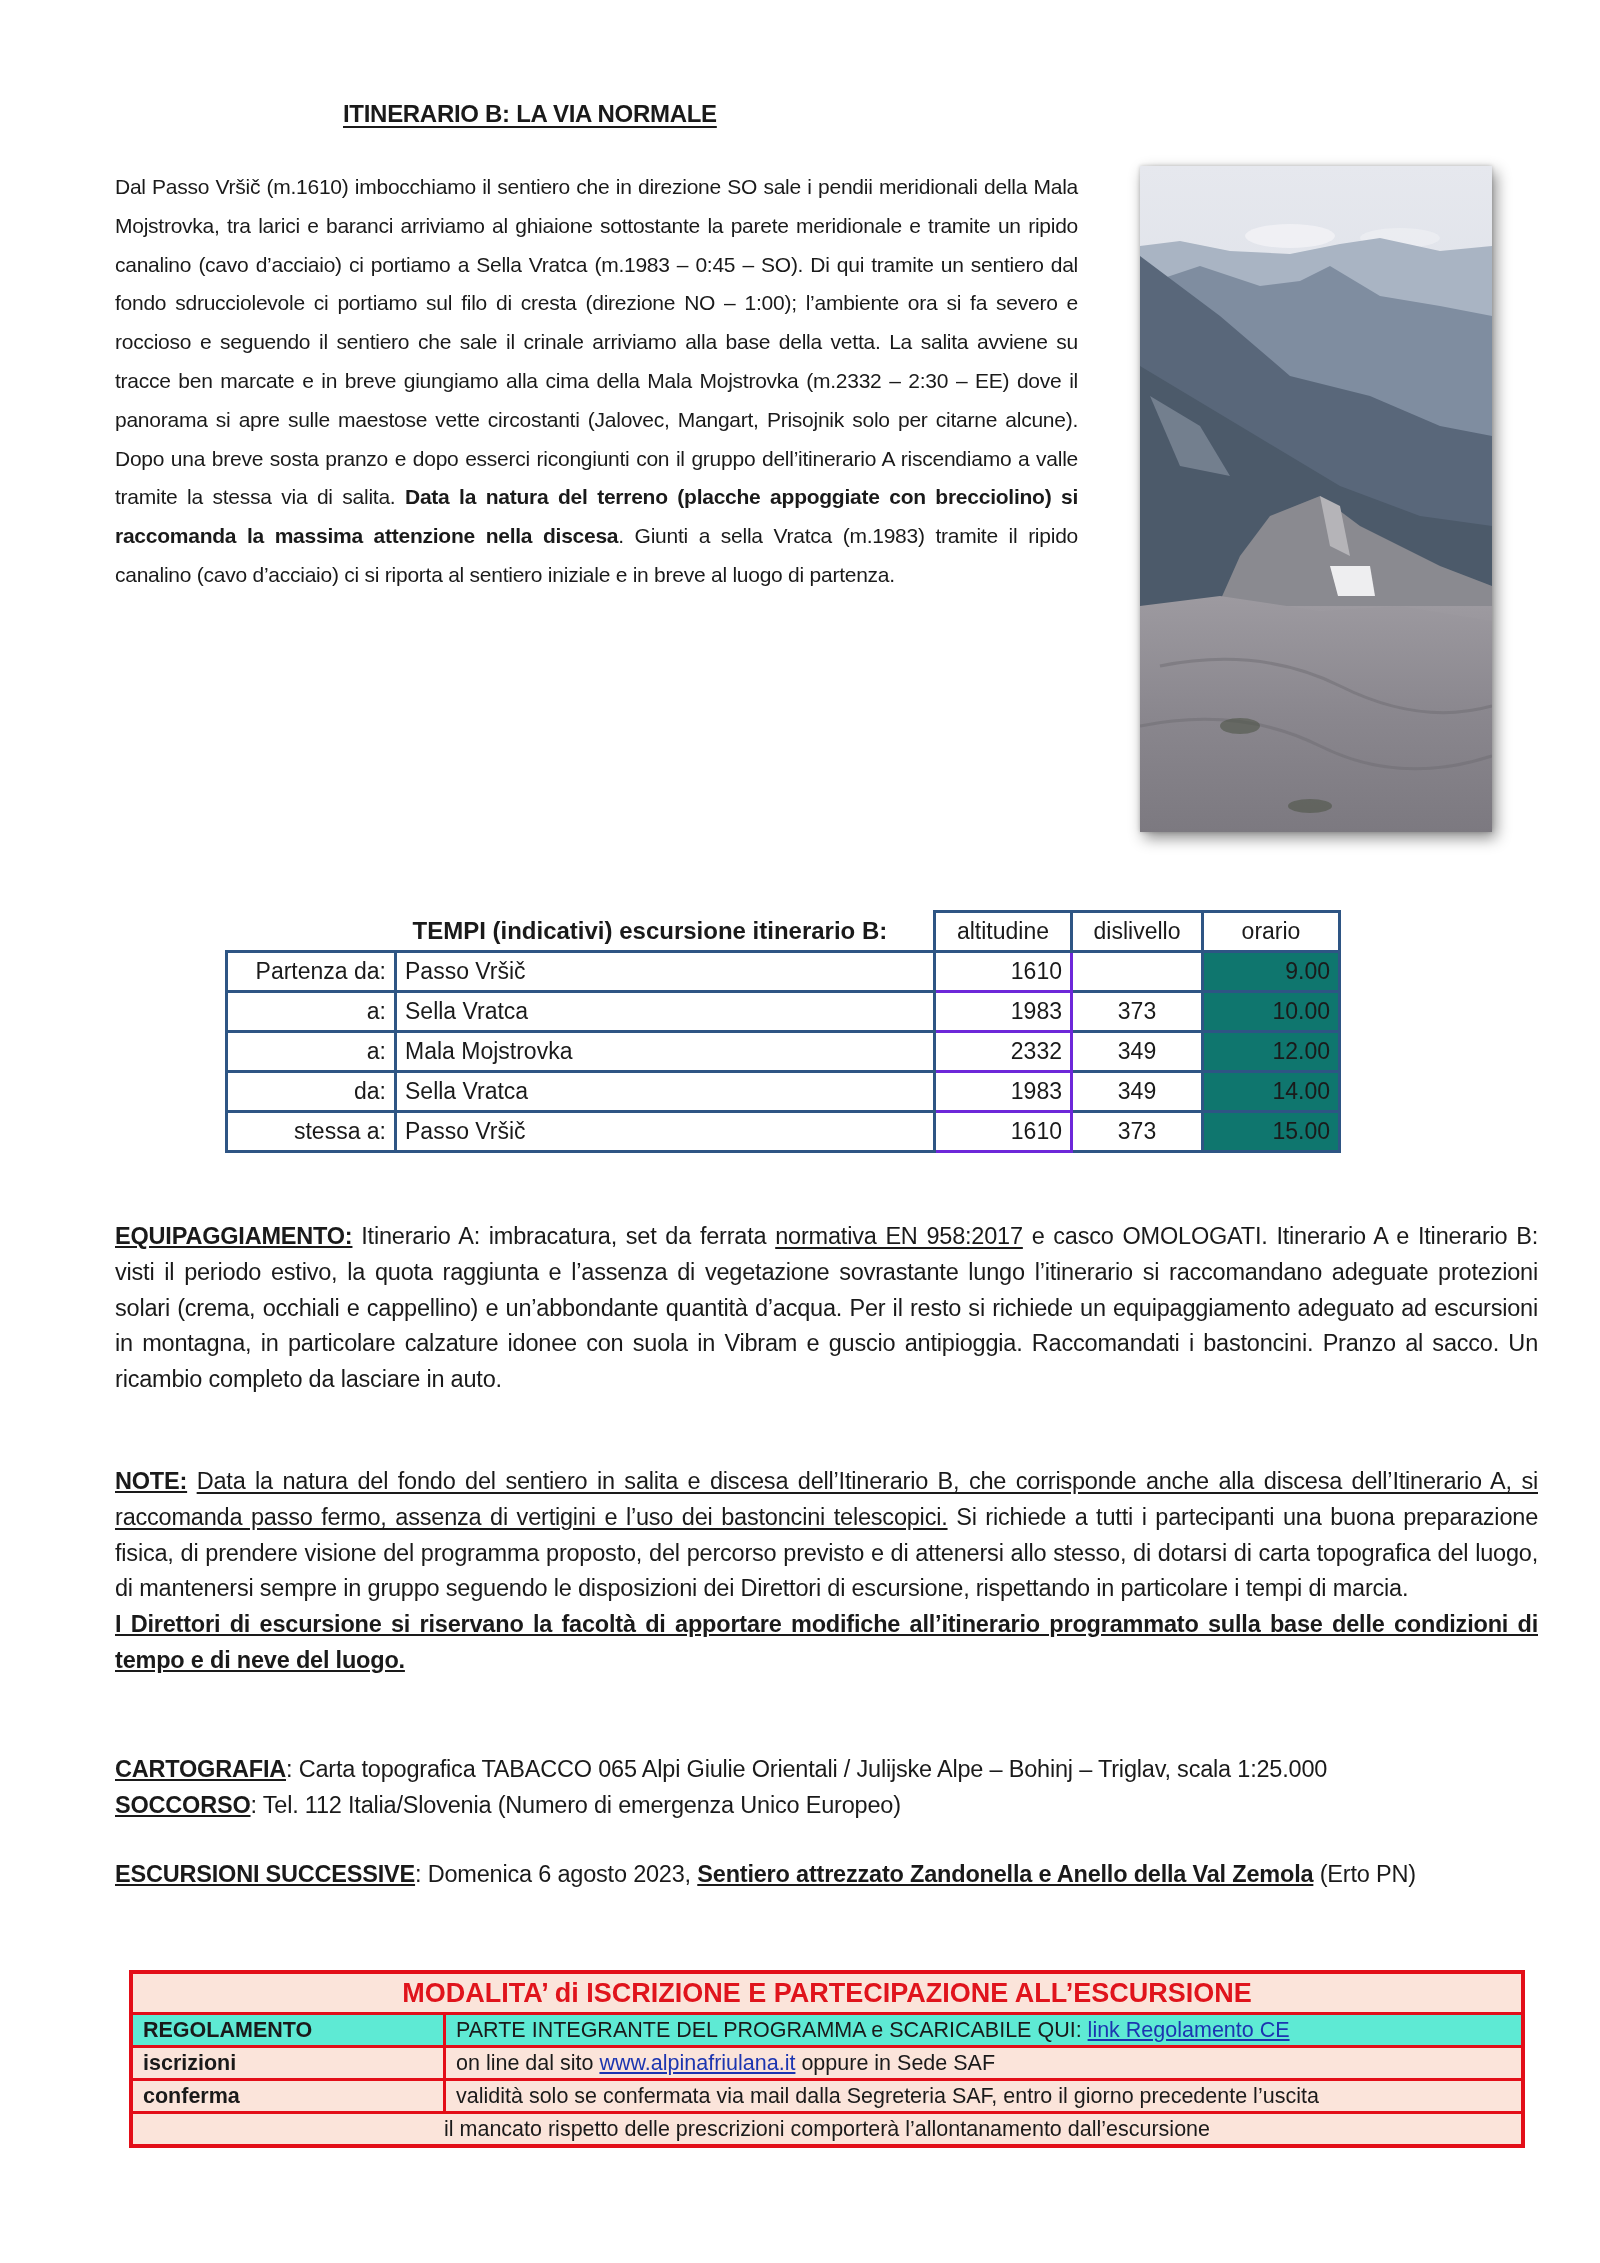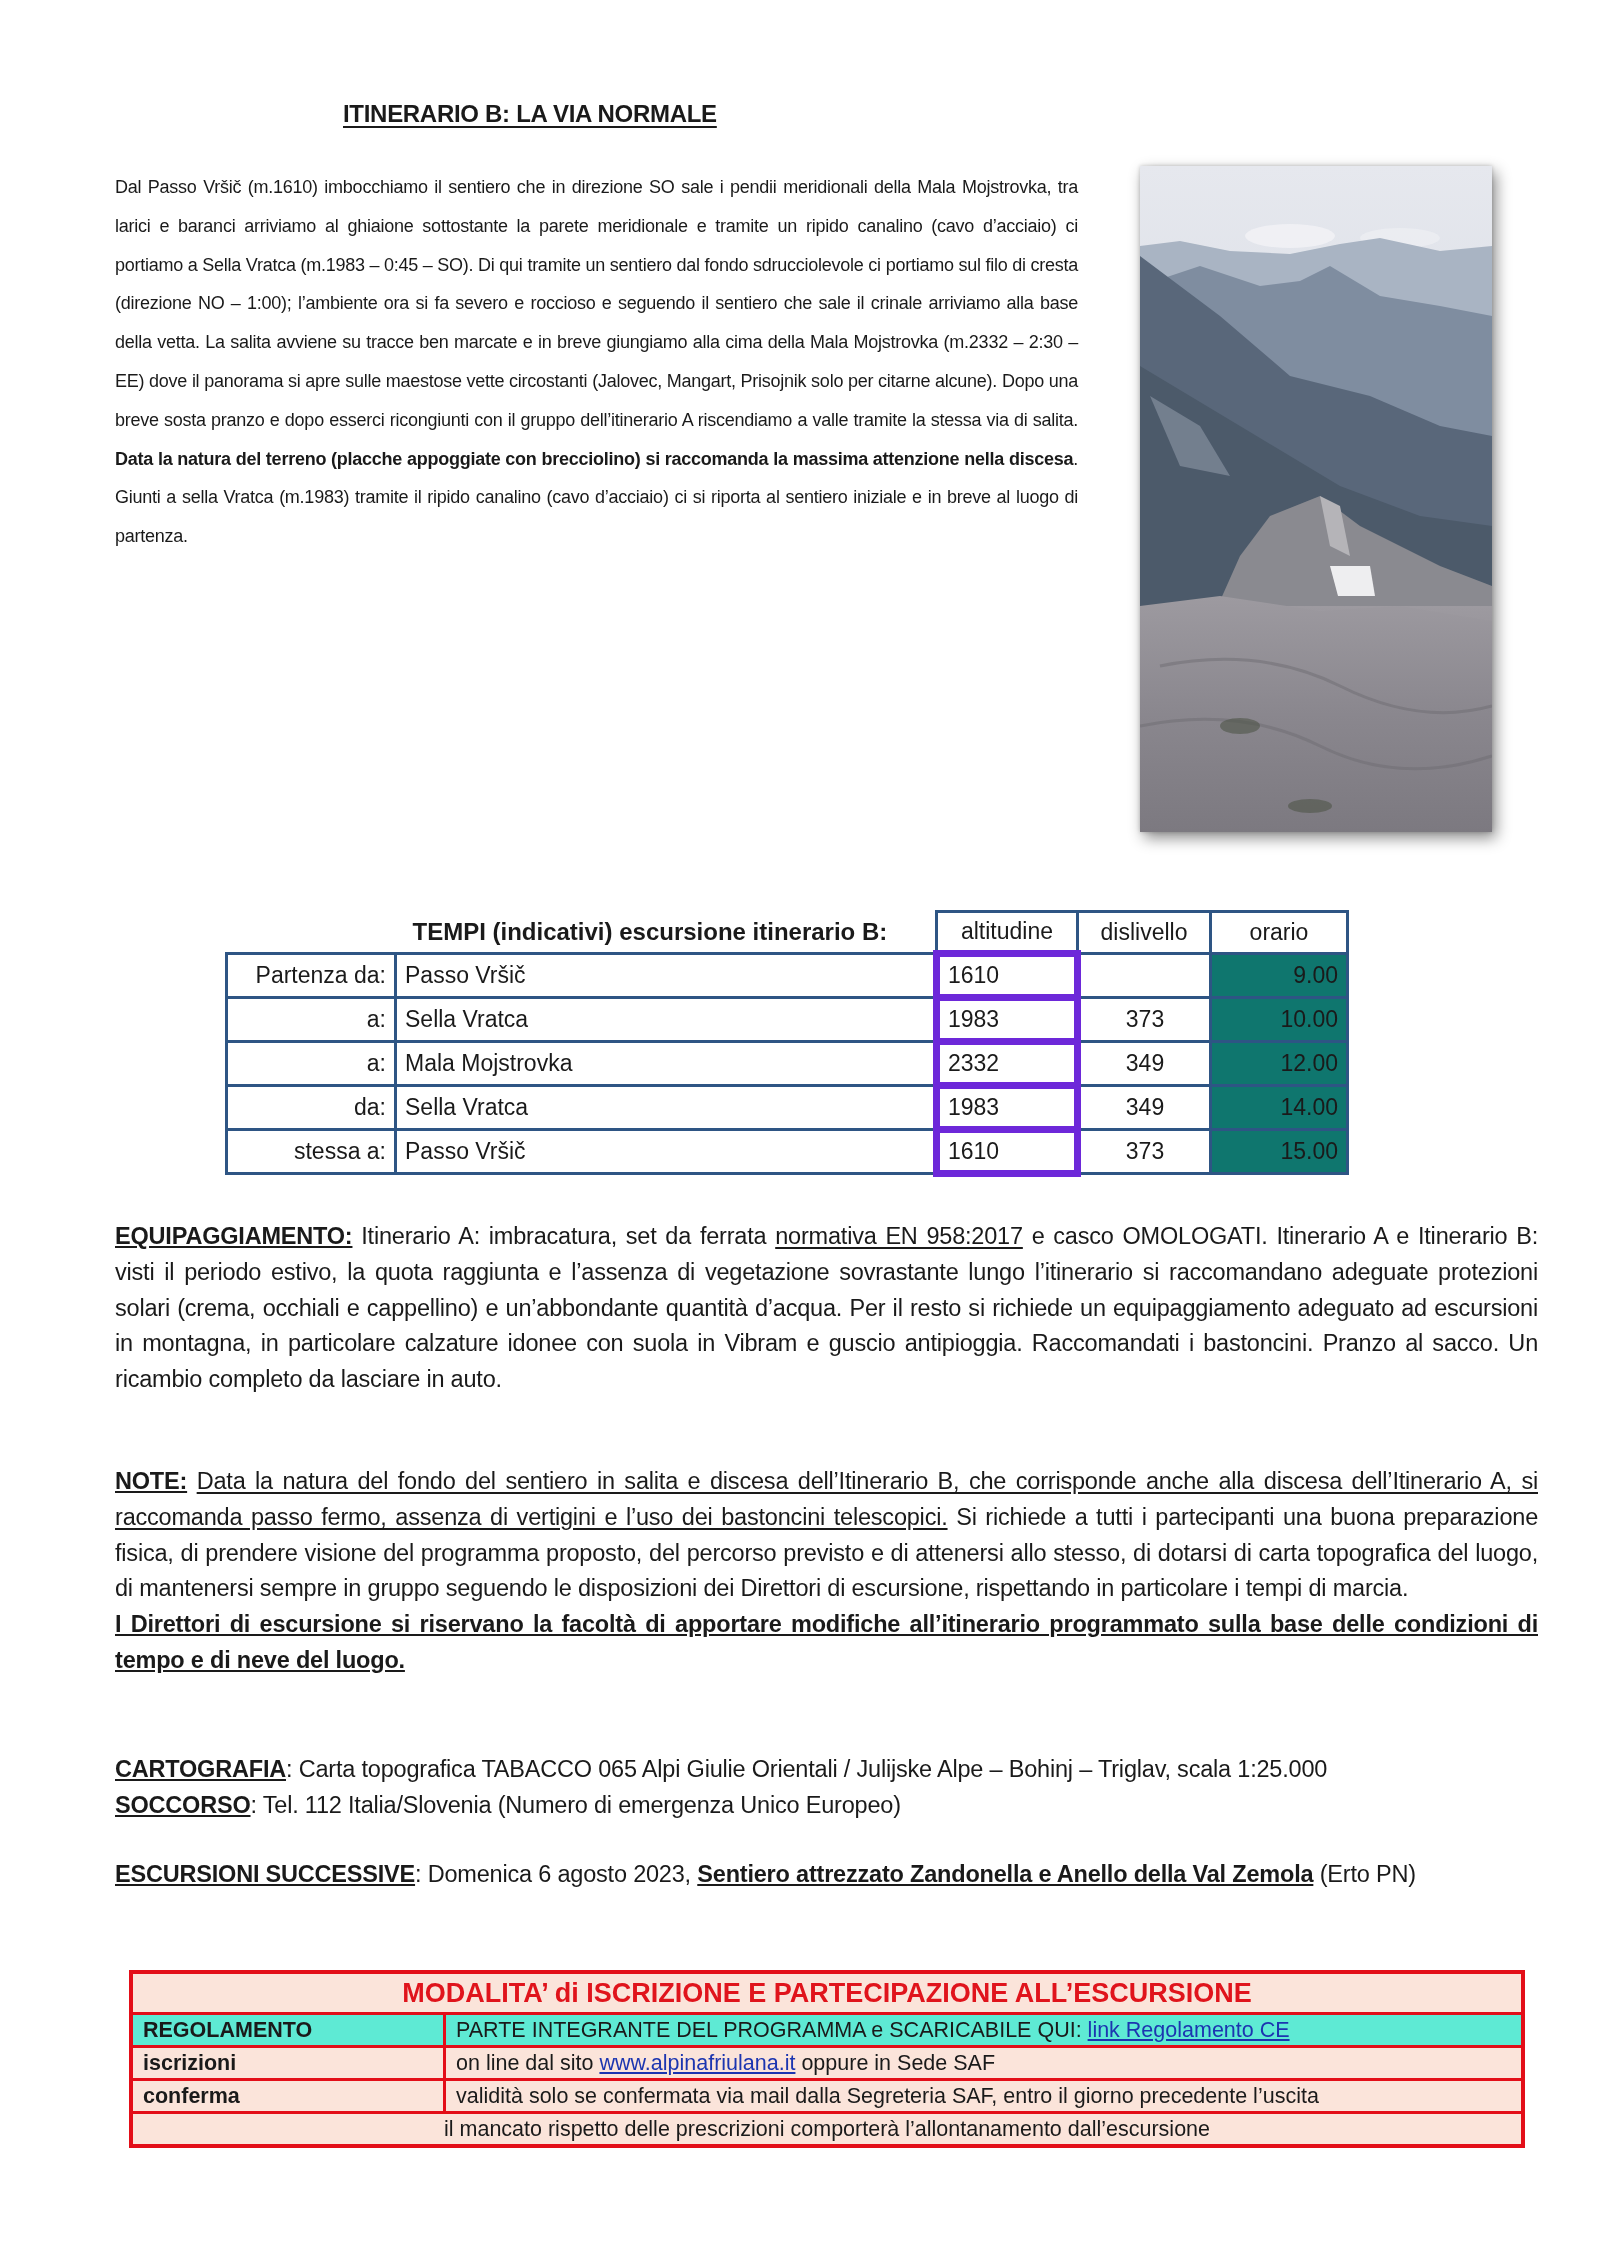--- a/index.html
+++ b/index.html
@@ -4,37 +4,37 @@
 <style>
   html, body { margin: 0; padding: 0; background: #ffffff; }
   body { width: 1600px; height: 2263px; position: relative; overflow: hidden;
          font-family: "Liberation Sans", sans-serif; color: #1a1a1a; }
   .page { position: absolute; left: 0; top: 0; width: 1600px; height: 2263px; }
 
   .title { position: absolute; left: 343px; top: 100px; font-size: 24px; font-weight: bold;
            text-decoration: underline; text-decoration-thickness: 2px; text-underline-offset: 4px;
            letter-spacing: -0.3px; }
 
-  .intro { position: absolute; left: 115px; top: 168px; width: 963px; font-size: 18px;
+  .intro { position: absolute; left: 115px; top: 168px; width: 963px; font-size: 21px;
            line-height: 38.8px; text-align: justify; letter-spacing: -0.25px; }
   .intro b { font-weight: bold; }
 
   .photo-wrap { position: absolute; left: 1140px; top: 166px; width: 352px; height: 666px;
                 box-shadow: 4px 6px 14px rgba(0,0,0,0.45), 0 0 4px rgba(0,0,0,0.2); overflow: hidden; }
   .photo-wrap svg { display: block; width: 100%; height: 100%; }
 
   table.times { position: absolute; left: 225px; top: 910px; border-collapse: collapse;
                 font-size: 23px; }
   table.times td, table.times th { height: 37px; padding: 0 8px; font-weight: normal; }
   table.times .hdr-title { border: none; font-weight: bold; font-size: 24px; text-align: left;
                            padding-left: 186px; width: auto; }
   table.times .hc { border: 3px solid #2e5584; }
   table.times td.lbl { border: 3px solid #2e5584; text-align: right; width: 150px; }
   table.times td.place { border: 3px solid #2e5584; text-align: left; width: 520px; }
-  table.times td.num { border: 7px solid #6d28d9; text-align: left; width: 118px; }
+  table.times td.num { border: 3px solid #6d28d9; text-align: right; width: 118px; }
   table.times td.num2 { border: 3px solid #2e5584; text-align: center; width: 112px; }
   table.times td.time { border: 3px solid #2e5584; text-align: right; width: 118px; background: #0f766e; }
 
   .para { position: absolute; left: 115px; width: 1423px; font-size: 23.5px; line-height: 35.8px;
           text-align: justify; letter-spacing: -0.2px; }
   .para .u { text-decoration: underline; text-underline-offset: 3px; }
   .para b { font-weight: bold; text-decoration: underline; }
 
   .equip { top: 1219px; }
   .note { top: 1464px; }

